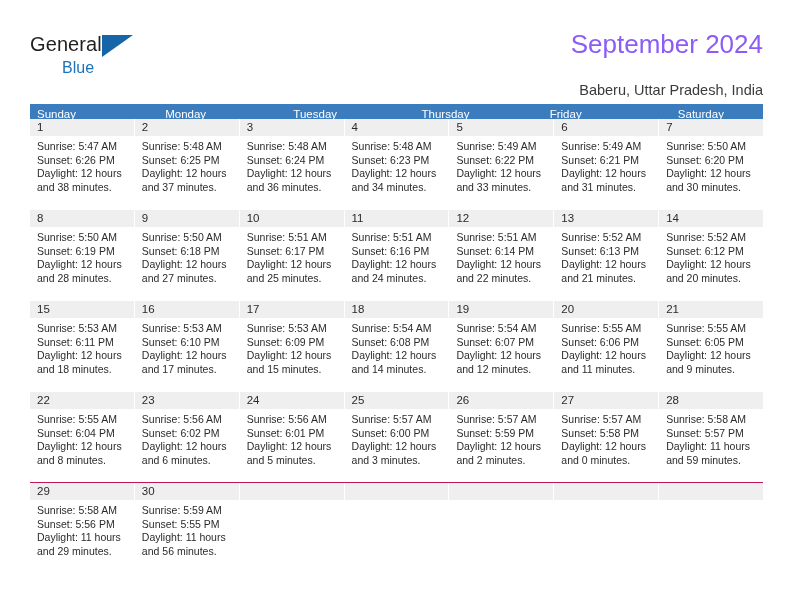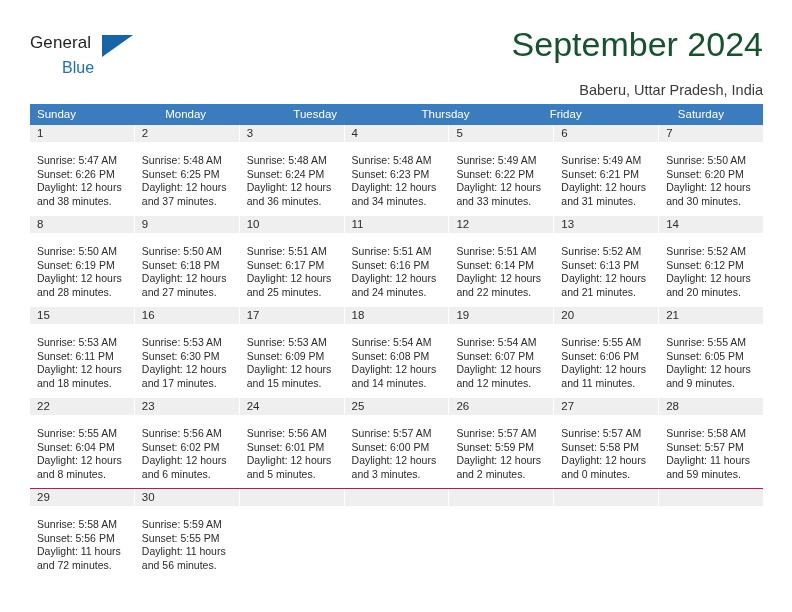--- a/index.html
+++ b/index.html
@@ -35,21 +35,21 @@
     position: absolute;
     left: 0;
     top: 6px;
     width: 220px;
     height: 54px;
     line-height: 1;
   }
   .brand-row1 {
     position: relative;
     display: block;
-    font-size: 17px;
+    font-size: 20px;
     color: #231f20;
     letter-spacing: 0.1px;
     height: 24px;
   }
   .brand-row2 {
     display: block;
     font-size: 16px;
     color: #1c72b8;
     margin-top: 2px;
     padding-left: 32px;
@@ -65,22 +65,22 @@
     border-bottom: 22px solid transparent;
   }
 
   .title-block {
     position: absolute;
     right: 0;
     top: 0;
     text-align: right;
   }
   .cal-title {
-    font-size: 34px;
-    color: #14532d;
+    font-size: 26px;
+    color: #8b5cf6;
     font-weight: normal;
     line-height: 32px;
     white-space: nowrap;
   }
   .cal-subtitle {
     font-size: 14.5px;
     color: #3b3b3b;
     line-height: 22px;
     margin-top: 19px;
     white-space: nowrap;
@@ -90,21 +90,21 @@
   .calendar {
     position: absolute;
     left: 30px;
     top: 104px;
     width: 733px;
   }
 
   .weekdays {
     display: flex;
     background: #3a7cbe;
-    height: 21px;
+    height: 15px;
     gap: 36px;
   }
   .weekday {
     flex: 1 1 0;
     color: #ffffff;
     font-size: 11.5px;
     line-height: 21px;
     padding-left: 7px;
     box-sizing: border-box;
     white-space: nowrap;
@@ -142,21 +142,20 @@
   }
   .day-num {
     font-size: 11.5px;
     color: #2b2b2b;
     line-height: 17px;
     padding-left: 7px;
     display: block;
   }
   .day-body {
     padding: 4px 6px 0 7px;
-    margin-top: 8px;
   }
   .day-line {
     font-size: 10.5px;
     line-height: 13.6px;
     color: #2b2b2b;
     white-space: nowrap;
   }
   .day.empty .day-num-band {
     background: #efefef;
   }
@@ -363,21 +362,21 @@
           <div class="day-line">Daylight: 12 hours</div>
           <div class="day-line">and 18 minutes.</div>
         </div>
       </div>
       <div class="day">
         <div class="day-num-band">
             <span class="day-num">16</span>
           </div>
         <div class="day-body">
           <div class="day-line">Sunrise: 5:53 AM</div>
-          <div class="day-line">Sunset: 6:30 PM</div>
+          <div class="day-line">Sunset: 6:10 PM</div>
           <div class="day-line">Daylight: 12 hours</div>
           <div class="day-line">and 17 minutes.</div>
         </div>
       </div>
       <div class="day">
         <div class="day-num-band">
             <span class="day-num">17</span>
           </div>
         <div class="day-body">
           <div class="day-line">Sunrise: 5:53 AM</div>
@@ -514,21 +513,21 @@
 
     <div class="week last">
       <div class="day">
         <div class="day-num-band">
             <span class="day-num">29</span>
           </div>
         <div class="day-body">
           <div class="day-line">Sunrise: 5:58 AM</div>
           <div class="day-line">Sunset: 5:56 PM</div>
           <div class="day-line">Daylight: 11 hours</div>
-          <div class="day-line">and 72 minutes.</div>
+          <div class="day-line">and 29 minutes.</div>
         </div>
       </div>
       <div class="day">
         <div class="day-num-band">
             <span class="day-num">30</span>
           </div>
         <div class="day-body">
           <div class="day-line">Sunrise: 5:59 AM</div>
           <div class="day-line">Sunset: 5:55 PM</div>
           <div class="day-line">Daylight: 11 hours</div>

